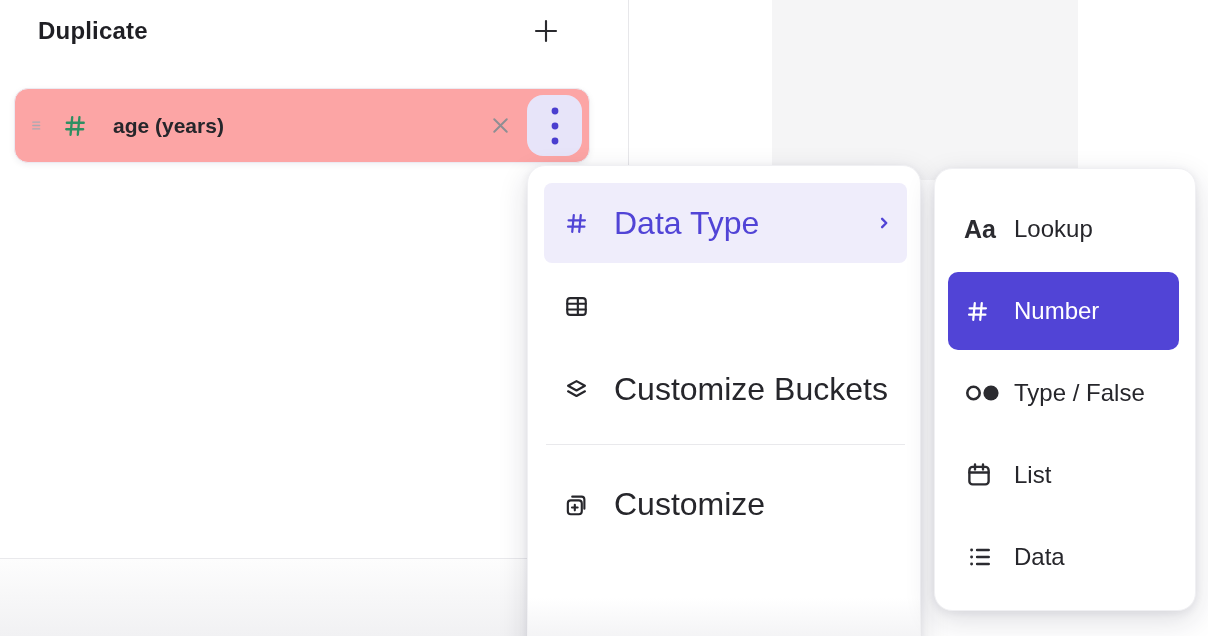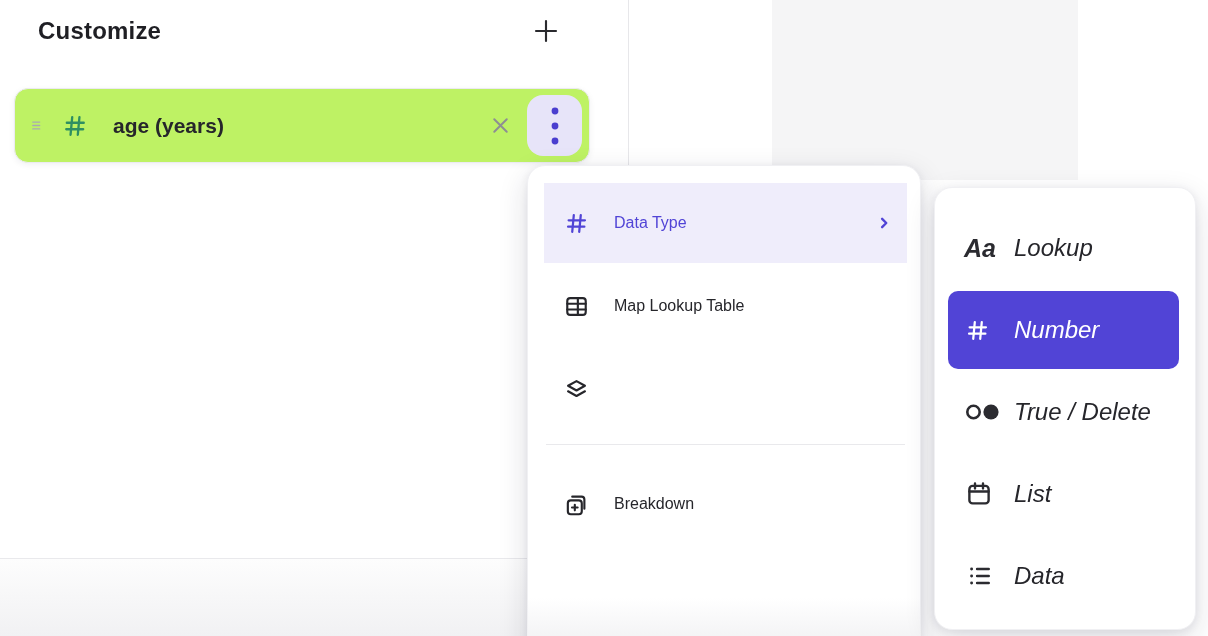--- a/index.html
+++ b/index.html
@@ -17,69 +17,69 @@
 
   
   .page-title { position:absolute; left:38px; top:17px; font-size:24px; font-weight:700;
     letter-spacing:.2px; color:#1f1f24; }
   .add-btn { position:absolute; left:528px; top:13px; width:36px; height:36px;
     background:transparent; border:none; cursor:pointer; display:flex;
     align-items:center; justify-content:center; color:#2a2a2e; }
 
   
   .chip { position:absolute; left:14px; top:88px; width:576px; height:75px;
-    background:#bef264; border:1px solid #eceaf1; border-radius:14px;
+    background:#fca5a5; border:1px solid #eceaf1; border-radius:14px;
     box-shadow:0 2px 6px rgba(25,25,45,.06); display:flex; align-items:center;
     padding:0 7px 0 14px; }
   .drag-handle { width:18px; display:flex; color:#a9a9b2; flex:none; }
   .chip-hash { width:28px; height:28px; margin-left:14px; color:var(--green,#2e8f62); flex:none; }
   .chip-label { margin-left:24px; font-size:21px; font-weight:600; color:#26262b; }
   .chip-x { margin-left:auto; width:34px; height:34px; border:none; background:transparent;
     color:#8e8e93; cursor:pointer; display:flex; align-items:center; justify-content:center; }
   .dots-btn { margin-left:10px; width:55px; height:61px; border:none; cursor:pointer;
     border-radius:16px; background:var(--accent-chip,#e7e4f9); display:flex;
     align-items:center; justify-content:center; color:#4a3ecf; }
 
   
   .panel { position:absolute; background:#fff; border:1px solid #f0f0f3; border-radius:18px;
     box-shadow:0 10px 30px rgba(25,25,55,.14), 0 2px 8px rgba(25,25,55,.07); }
   .menu { left:527px; top:165px; width:394px; height:512px; padding:17px 13px 12px 16px; }
-  .mi { height:80px; border-radius:0; display:flex; align-items:center;
-    padding:0 14px 0 19px; margin-bottom:3px; font-size:16px; color:#26262b; cursor:pointer; }
+  .mi { height:80px; border-radius:8px; display:flex; align-items:center;
+    padding:0 14px 0 19px; margin-bottom:3px; font-size:32px; color:#26262b; cursor:pointer; }
   .mi .ic { width:27px; height:27px; flex:none; display:flex; align-items:center; }
   .mi .lbl { margin-left:24px; white-space:nowrap; }
   .mi.sel { background:var(--accent-soft,#efedfb); color:var(--accent,#5144d6); }
   .chev { margin-left:auto; width:18px; height:18px; display:flex; color:var(--accent,#5144d6); }
   .menu-divider { height:1px; background:#e9e9ec; margin:15px 2px 19px 2px; }
   .menu-fade { position:absolute; left:527px; top:598px; width:394px; height:38px;
     background:linear-gradient(180deg, rgba(250,250,251,0) 0%, rgba(242,242,244,.85) 100%);
     pointer-events:none; }
 
   
-  .submenu { left:934px; top:187px; width:262px; height:443px; padding:21px 16px 16px 13px;font-style:italic; }
+  .submenu { left:934px; top:168px; width:262px; height:443px; padding:21px 16px 16px 13px; }
   .si { height:78px; border-radius:10px; display:flex; align-items:center;
     padding:0 8px 0 16px; margin-bottom:4px; font-size:24px; color:#26262b; cursor:pointer; }
   .si .icbox { width:38px; flex:none; display:flex; align-items:center; color:#2b2b30; }
   .si .lbl { margin-left:12px; white-space:nowrap; }
   .si.sel { background:var(--accent,#5144d6); color:#ffffff;text-align:right; }
   .si.sel .icbox { color:#ffffff; }
   .aa { font-size:25px; font-weight:600; letter-spacing:0; }
 
   svg { display:block; }
 </style>
 </head>
 <body>
 
 <div class="canvas">
 
   <div class="v-divider"></div>
   <div class="gray-block"></div>
   <div class="left-footer"></div>
 
-  <div class="page-title">Customize</div>
+  <div class="page-title">Duplicate</div>
   <button class="add-btn" aria-label="+">
     <span>
       <svg width="30" height="30" viewBox="0 0 24 24" fill="none" stroke="currentColor" stroke-width="1.7" stroke-linecap="round">
           <path d="M12 4v16M4 12h16"></path>
         </svg>
     </span>
   </button>
 
   <div class="chip">
     <span class="drag-handle">
@@ -127,44 +127,44 @@
       </span>
     </div>
 
     <div class="mi">
       <span class="ic">
         <svg width="27" height="27" viewBox="0 0 24 24" fill="none" stroke="currentColor" stroke-width="1.9" stroke-linecap="round">
             <rect x="3.8" y="4.5" width="16.4" height="15" rx="2.6"></rect>
             <path d="M3.8 9.6h16.4M3.8 14.7h16.4M13.2 4.5v15"></path>
           </svg>
       </span>
-      <span class="lbl">Map Lookup Table</span>
     </div>
 
     <div class="mi">
       <span class="ic">
         <svg width="27" height="27" viewBox="0 0 24 24" fill="none" stroke="currentColor" stroke-width="1.9" stroke-linecap="round" stroke-linejoin="round">
             <path d="M12 4.5l7.5 4.2L12 12.9 4.5 8.7z"></path>
             <path d="M4.5 13.6l7.5 4.2 7.5-4.2"></path>
           </svg>
       </span>
+      <span class="lbl">Customize Buckets</span>
     </div>
 
     <div class="menu-divider"></div>
 
 
     <div class="mi">
       <span class="ic">
         <svg width="27" height="27" viewBox="0 0 24 24" fill="none" stroke="currentColor" stroke-width="1.9" stroke-linecap="round" stroke-linejoin="round">
             <path d="M8.2 5h8.3A2.5 2.5 0 0 1 19 7.5v8.3"></path>
             <rect x="4.3" y="8.3" width="12.4" height="12.4" rx="2.6"></rect>
             <path d="M10.5 12.2v5M8 14.7h5"></path>
           </svg>
       </span>
-      <span class="lbl">Breakdown</span>
+      <span class="lbl">Customize</span>
     </div>
 
   </div>
   <div class="menu-fade"></div>
 
   <div class="panel submenu">
 
     <div class="si">
       <span class="icbox">
         <span class="aa">Aa</span>
@@ -181,21 +181,21 @@
       <span class="lbl">Number</span>
     </div>
 
     <div class="si">
       <span class="icbox">
         <svg width="38" height="26" viewBox="0 0 38 26" fill="none" stroke="currentColor">
             <circle cx="9.5" cy="13" r="6.2" stroke-width="2.6"></circle>
             <circle cx="27" cy="13" r="7.6" fill="currentColor" stroke="none"></circle>
           </svg>
       </span>
-      <span class="lbl">True / Delete</span>
+      <span class="lbl">Type / False</span>
     </div>
 
     <div class="si">
       <span class="icbox">
         <svg width="30" height="30" viewBox="0 0 24 24" fill="none" stroke="currentColor" stroke-width="1.9" stroke-linecap="round">
             <rect x="4.3" y="5.5" width="15.4" height="14" rx="2.6"></rect>
             <path d="M8.8 3.5v4M15.2 3.5v4M4.3 10h15.4"></path>
           </svg>
       </span>
       <span class="lbl">List</span>

